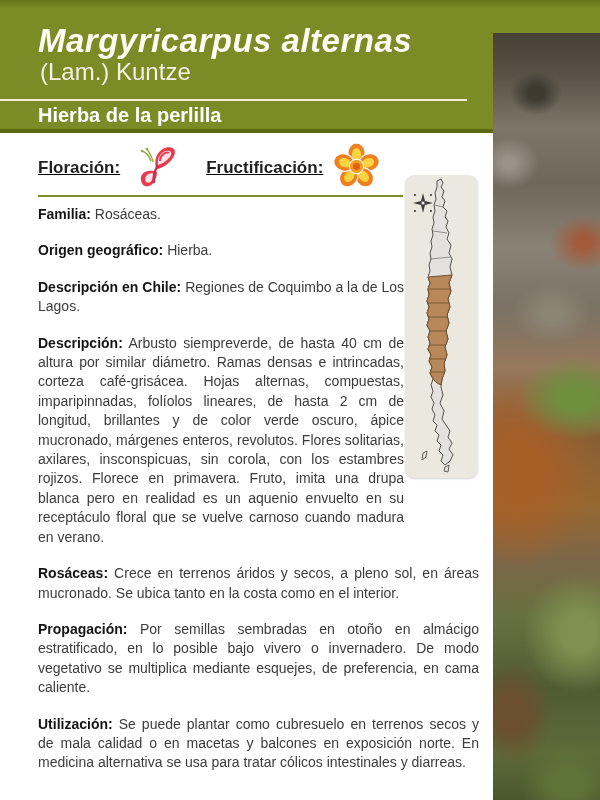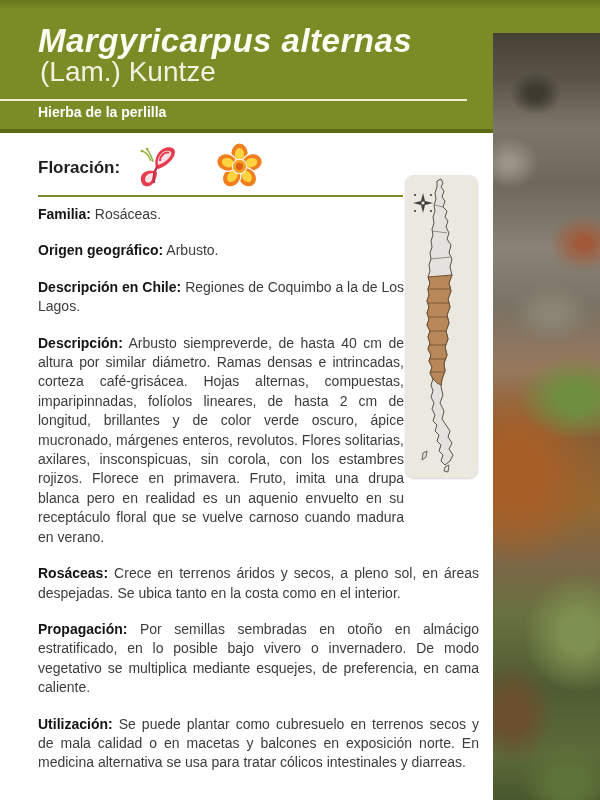--- a/index.html
+++ b/index.html
@@ -11,27 +11,27 @@
   .header{
     position:absolute;left:0;top:0;width:600px;height:129px;
     background:linear-gradient(180deg,#67751b 0px,#7b8b26 9px,#7b8b26 100%);
     border-bottom:4px solid #5c6a14;
   }
   .species-title{
     margin:0;padding:24px 0 0 38px;color:#fdfdf2;
     font-size:33px;line-height:34px;font-weight:bold;font-style:italic;letter-spacing:.5px;
   }
   .species-author{
-    margin:0;padding:2px 0 0 40px;color:#f3f2e2;font-size:28px;line-height:24px;font-weight:400;
+    margin:0;padding:2px 0 0 40px;color:#f3f2e2;font-size:24px;line-height:24px;font-weight:400;
   }
   .header-rule{
     position:absolute;left:0;top:99px;width:467px;height:2px;background:#f0ecd4;
   }
   .common-name{
-    position:absolute;left:38px;top:104px;color:#ffffff;font-size:14px;font-weight:bold;
+    position:absolute;left:38px;top:104px;color:#ffffff;font-size:20px;font-weight:bold;
   }
   
   .photo-strip{
     position:absolute;left:493px;top:33px;width:107px;height:767px;
     background-color:#6b6250;
     background-image:
       radial-gradient(26px 22px at 40% 60px, #3e3a30 30%, rgba(62,58,48,0) 100%),
       radial-gradient(30px 26px at 15% 130px, #9a9488 20%, rgba(154,148,136,0) 100%),
       radial-gradient(34px 28px at 85% 210px, #a2593a 20%, rgba(162,89,58,0) 100%),
       radial-gradient(40px 30px at 55% 280px, #8b8576 25%, rgba(139,133,118,0) 100%),
@@ -41,21 +41,21 @@
       radial-gradient(42px 52px at 18% 680px, #6b4f2e 35%, rgba(107,79,46,0) 100%),
       radial-gradient(48px 40px at 70% 750px, #5e7338 35%, rgba(94,115,56,0) 100%),
       linear-gradient(180deg,#474135 0px,#5a5448 45px,#7d7668 95px,#6e675a 150px,
         #8a8274 215px,#7a7264 275px,#97785c 335px,#8a5f35 405px,#96682f 470px,
         #7d6648 525px,#66713f 585px,#4f5c33 655px,#5d6b3a 720px,#49572e 767px);
   }
   
   .phenology{
     position:absolute;left:0;top:133px;width:493px;height:66px;background:#ffffff;
   }
-  .phen-row{display:flex;align-items:center;padding:10px 0 0 38px;height:50px;}
+  .phen-row{display:flex;align-items:center;padding:10px 0 0 38px;height:50px;text-decoration:underline;}
   .phen-label{font-size:17px;font-weight:bold;color:#1f1f1f;}
   .phen-icon{margin:0 26px 0 10px;}
   .phen-divider{
     position:absolute;left:38px;top:62px;width:365px;height:2px;background:#7d8e2b;
   }
   
   .body-text{position:absolute;left:0;top:205px;width:493px;color:#3c3c3c;}
   .body-text p{
     margin:0 0 17px 38px;font-size:14px;line-height:19.4px;text-align:justify;
   }
@@ -94,20 +94,21 @@
           <circle cx="12" cy="10" r="1.3" fill="#8fae3a"></circle>
           <circle cx="17" cy="8" r="1.3" fill="#8fae3a"></circle>
           <path d="M26,27 C22,12 36,2 44,8 C48,14 38,25 28,28 Z" fill="#e63b4f"></path>
           <path d="M28,24 C26,14 36,7 41,11 C43,15 35,22 28,24 Z" fill="#ffffff" opacity="0.85"></path>
           <path d="M30,20 C30,14 36,10 39,12" fill="none" stroke="#e63b4f" stroke-width="2"></path>
           <path d="M24,30 C14,28 7,35 13,44 C20,49 27,40 27,31 Z" fill="#e63b4f"></path>
           <path d="M23,32 C17,32 13,37 16,41 C20,44 24,38 23,32 Z" fill="#ffffff" opacity="0.85"></path>
           <path d="M27,26 C24,31 23,36 24,41" fill="none" stroke="#c2334a" stroke-width="2.4" stroke-linecap="round"></path>
         </svg>
       </span>
+      <span class="phen-label">Fructificación:</span>
       <span class="phen-icon">
         <svg width="47" height="47" viewBox="0 0 46 46">
           <g>
             <g transform="rotate(0 23 23)">
               <ellipse cx="23" cy="10" rx="8.5" ry="10" fill="#f07f1f" stroke="#ffffff" stroke-width="1.2"></ellipse>
               <ellipse cx="23" cy="11" rx="4.5" ry="6" fill="#fdd33f"></ellipse>
             </g>
             <g transform="rotate(72 23 23)">
               <ellipse cx="23" cy="10" rx="8.5" ry="10" fill="#f07f1f" stroke="#ffffff" stroke-width="1.2"></ellipse>
               <ellipse cx="23" cy="11" rx="4.5" ry="6" fill="#fdd33f"></ellipse>
@@ -174,21 +175,21 @@
         <path d="M26,197 L39,197"></path>
       </g>
 
       <path d="M18,278 L22,276 L21,282 L17,285 Z" fill="#e3e2de" stroke="#55544c" stroke-width="0.9"></path>
       <path d="M40,292 L44,290 L43,297 L39,296 Z" fill="#e3e2de" stroke="#55544c" stroke-width="0.9"></path>
     </svg>
   </div>
 
   <div class="body-text">
     <p class="narrow"><b>Familia:</b> <span>Rosáceas.</span></p>
-    <p class="narrow"><b>Origen geográfico:</b> <span>Arbusto.</span></p>
+    <p class="narrow"><b>Origen geográfico:</b> <span>Hierba.</span></p>
     <p class="narrow"><b>Descripción en Chile:</b> <span>Regiones de Coquimbo a la de Los Lagos.</span></p>
     <p class="narrow"><b>Descripción:</b> <span>Arbusto siempreverde, de hasta 40 cm de altura por similar diámetro. Ramas densas e intrincadas, corteza café-grisácea. Hojas alternas, compuestas, imparipinnadas, folíolos lineares, de hasta 2 cm de longitud, brillantes y de color verde oscuro, ápice mucronado, márgenes enteros, revolutos. Flores solitarias, axilares, insconspicuas, sin corola, con los estambres rojizos. Florece en primavera. Fruto, imita una drupa blanca pero en realidad es un aquenio envuelto en su receptáculo floral que se vuelve carnoso cuando madura en verano.</span></p>
-    <p class="wide"><b>Rosáceas:</b> <span>Crece en terrenos áridos y secos, a pleno sol, en áreas despejadas. Se ubica tanto en la costa como en el interior.</span></p>
+    <p class="wide"><b>Rosáceas:</b> <span>Crece en terrenos áridos y secos, a pleno sol, en áreas mucronado. Se ubica tanto en la costa como en el interior.</span></p>
     <p class="wide"><b>Propagación:</b> <span>Por semillas sembradas en otoño en almácigo estratificado, en lo posible bajo vivero o invernadero. De modo vegetativo se multiplica mediante esquejes, de preferencia, en cama caliente.</span></p>
     <p class="wide"><b>Utilización:</b> <span>Se puede plantar como cubresuelo en terrenos secos y de mala calidad o en macetas y balcones en exposición norte. En medicina alternativa se usa para tratar cólicos intestinales y diarreas.</span></p>
   </div>
 
 </div>
 
 </body></html>

